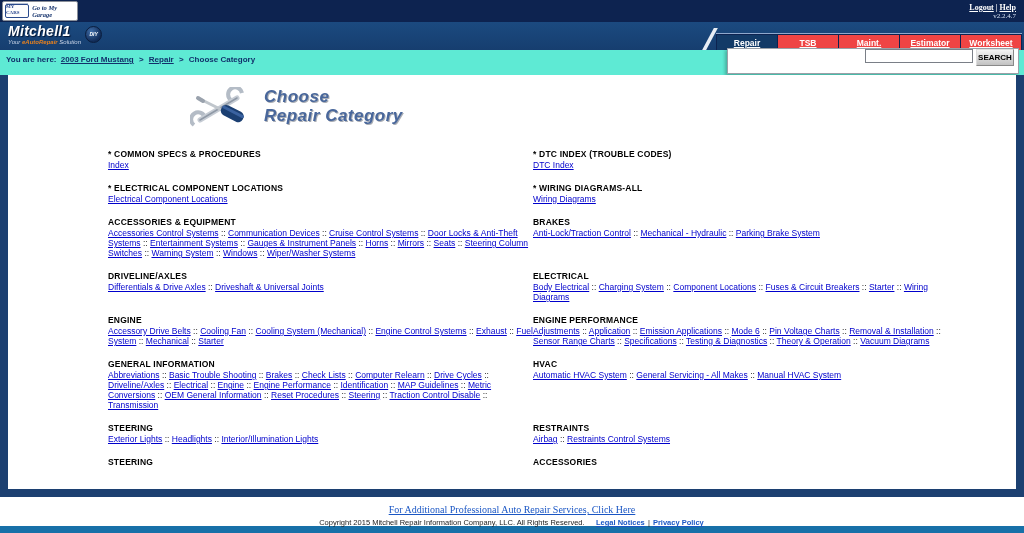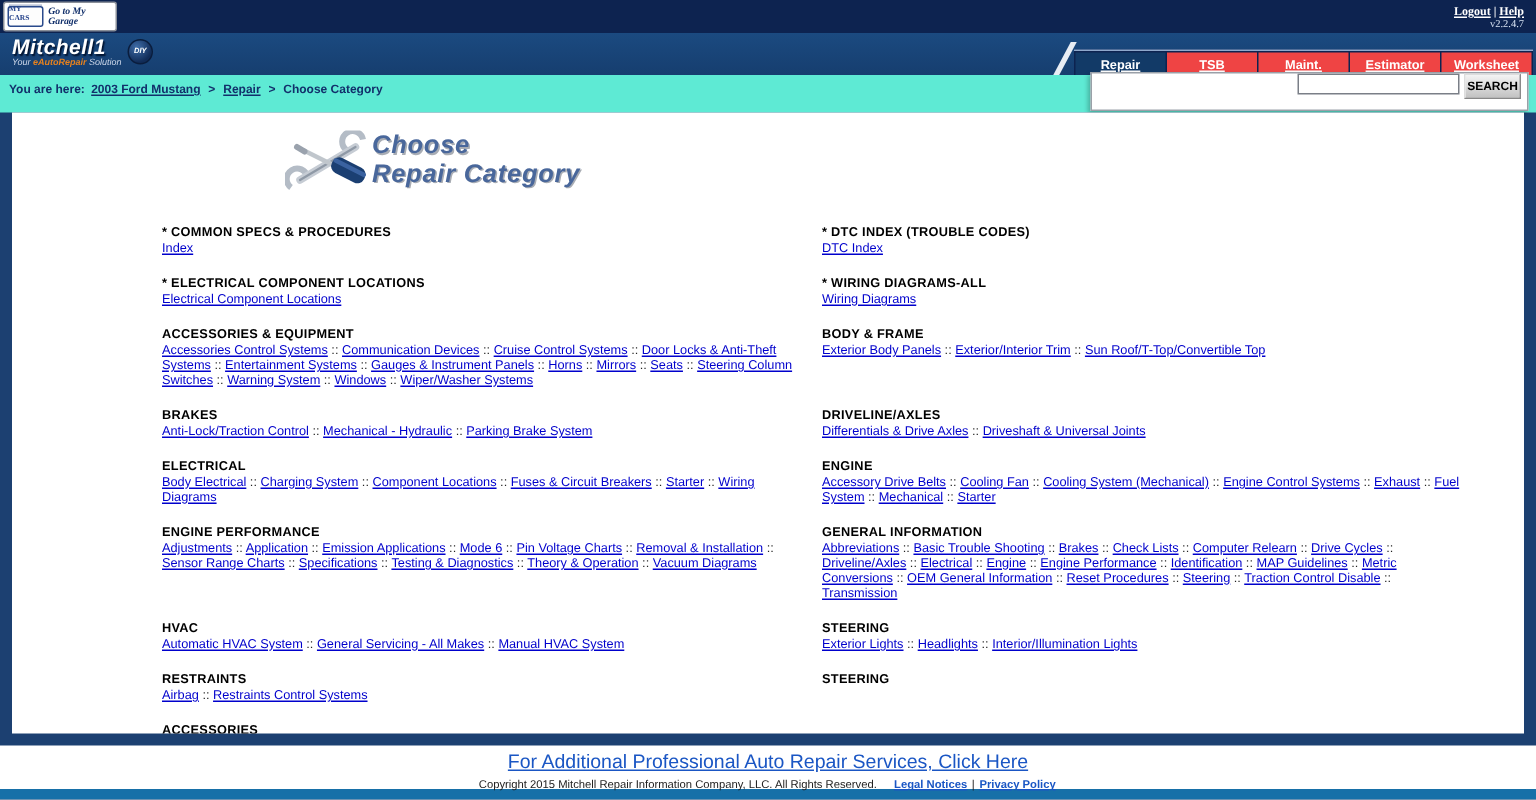--- a/index.html
+++ b/index.html
@@ -88,39 +88,39 @@
   }
   .search-btn {
     width:38px; height:17px; font-size:8px; font-weight:bold; color:#000;
     background:linear-gradient(#f4f4f4,#c2c2c2); border:1px outset #ddd; cursor:pointer;
   }
 
   
   .panel {
     margin:0 8px; height:414px; background:#fff; position:relative; overflow:hidden;
   }
-  .title-block { display:flex; align-items:flex-start; gap:0; padding:12px 0 0 182px; }
+  .title-block { display:flex; align-items:flex-start; gap:16px; padding:12px 0 0 182px; }
   .page-title {
     font-size:17px; line-height:19px; font-weight:bold; font-style:italic;
     color:#49679b; text-shadow:1px 1px 0 #a9adb4; letter-spacing:.5px;
   }
   .cat-grid {
     margin:20px 0 0 100px;
-    display:grid; grid-template-columns:425px 425px; column-gap:15px;
+    display:grid; grid-template-columns:425px 425px; 
   }
   .cat-cell { margin-bottom:13px; }
   .cat-title { font-size:8.5px; font-weight:bold; color:#000; letter-spacing:.2px; }
   .cat-links { font-size:8.5px; line-height:10px; color:#222; margin-top:1px; }
   .cat-links a { color:#0000cc; }
   .cat-links .sep { color:#222; }
 
   
   .footer-gap { height:8px; }
   .footer-white { height:29px; background:#fff; text-align:center; padding-top:2px; }
-  .footer-link { font-size:13px; color:#1a56c4; }
+  .footer-link { font-size:10px; color:#1a56c4;font-family:Liberation Serif, serif; }
   .copyright-line { font-size:7.5px; color:#222; margin-top:1px; }
   .copyright-line a { color:#1a56c4; font-weight:bold; margin:0 1px; }
   .bottom-band { height:7px; background:#1770a8; }
 </style>
 </head>
 <body>
 
 <div class="topbar">
   <div class="mycars-btn">
     <span class="plate">
@@ -202,24 +202,20 @@
       </div>
       <div class="cat-cell">
         <div class="cat-title">* WIRING DIAGRAMS-ALL</div>
         <div class="cat-links"><a class="cat-link">Wiring Diagrams</a></div>
       </div>
       <div class="cat-cell">
         <div class="cat-title">ACCESSORIES &amp; EQUIPMENT</div>
         <div class="cat-links"><a class="cat-link">Accessories Control Systems</a><span class="sep"> :: </span><a class="cat-link">Communication Devices</a><span class="sep"> :: </span><a class="cat-link">Cruise Control Systems</a><span class="sep"> :: </span><a class="cat-link">Door Locks &amp; Anti-Theft Systems</a><span class="sep"> :: </span><a class="cat-link">Entertainment Systems</a><span class="sep"> :: </span><a class="cat-link">Gauges &amp; Instrument Panels</a><span class="sep"> :: </span><a class="cat-link">Horns</a><span class="sep"> :: </span><a class="cat-link">Mirrors</a><span class="sep"> :: </span><a class="cat-link">Seats</a><span class="sep"> :: </span><a class="cat-link">Steering Column Switches</a><span class="sep"> :: </span><a class="cat-link">Warning System</a><span class="sep"> :: </span><a class="cat-link">Windows</a><span class="sep"> :: </span><a class="cat-link">Wiper/Washer Systems</a></div>
       </div>
       <div class="cat-cell">
-        <div class="cat-title">BODY &amp; FRAME</div>
-        <div class="cat-links"><a class="cat-link">Exterior Body Panels</a><span class="sep"> :: </span><a class="cat-link">Exterior/Interior Trim</a><span class="sep"> :: </span><a class="cat-link">Sun Roof/T-Top/Convertible Top</a></div>
-      </div>
-      <div class="cat-cell">
         <div class="cat-title">BRAKES</div>
         <div class="cat-links"><a class="cat-link">Anti-Lock/Traction Control</a><span class="sep"> :: </span><a class="cat-link">Mechanical - Hydraulic</a><span class="sep"> :: </span><a class="cat-link">Parking Brake System</a></div>
       </div>
       <div class="cat-cell">
         <div class="cat-title">DRIVELINE/AXLES</div>
         <div class="cat-links"><a class="cat-link">Differentials &amp; Drive Axles</a><span class="sep"> :: </span><a class="cat-link">Driveshaft &amp; Universal Joints</a></div>
       </div>
       <div class="cat-cell">
         <div class="cat-title">ELECTRICAL</div>
         <div class="cat-links"><a class="cat-link">Body Electrical</a><span class="sep"> :: </span><a class="cat-link">Charging System</a><span class="sep"> :: </span><a class="cat-link">Component Locations</a><span class="sep"> :: </span><a class="cat-link">Fuses &amp; Circuit Breakers</a><span class="sep"> :: </span><a class="cat-link">Starter</a><span class="sep"> :: </span><a class="cat-link">Wiring Diagrams</a></div>

